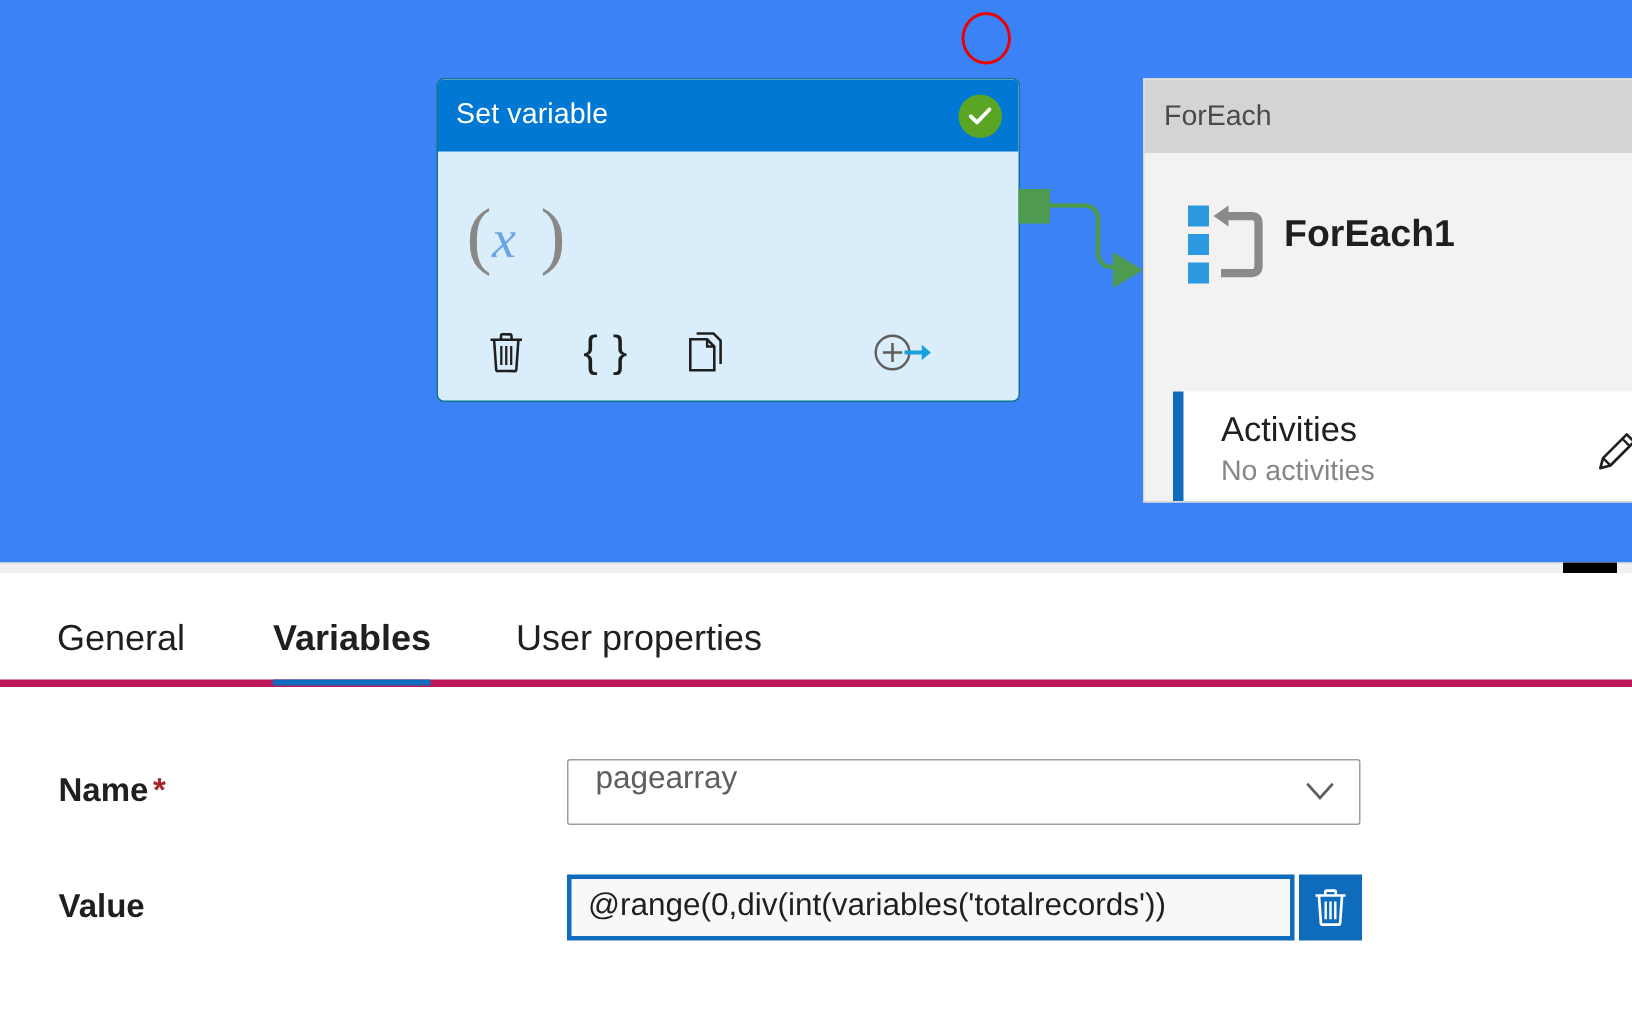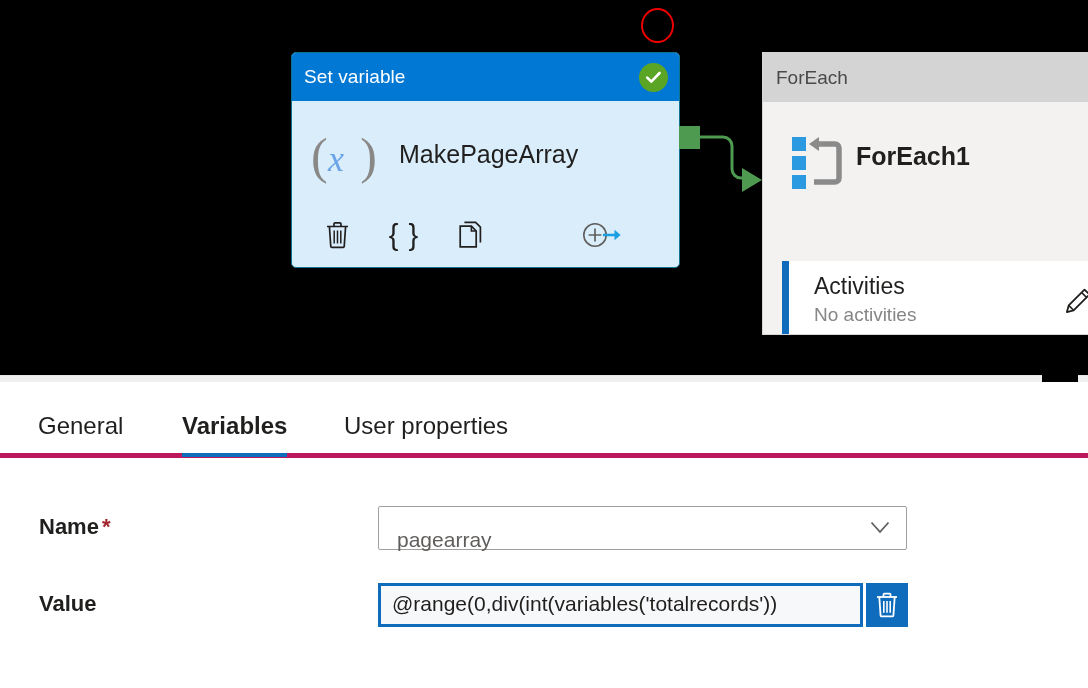--- a/index.html
+++ b/index.html
@@ -17,21 +17,21 @@
     color: #201f1e;
     -webkit-font-smoothing: antialiased;
   }
 
   
   #canvas {
     position: absolute;
     left: 0; top: 0;
     width: 1088px;
     height: 378px;
-    background: #000000;
+    background: #3b82f6;
     overflow: hidden;
   }
 
   
   .annot-circle {
     position: absolute;
     left: 641px;
     top: 8px;
     width: 33px;
     height: 35px;
@@ -360,21 +360,21 @@
     height: 44px;
     box-sizing: border-box;
     border: 1px solid #a19f9d;
     background: #ffffff;
     border-radius: 2px;
     cursor: pointer;
   }
   .dropdown .dd-value {
     position: absolute;
     left: 18px;
-    top: 21px;
+    top: 0;
     font-size: 21px;
     color: #605e5c;
     white-space: nowrap;
   }
   .dropdown .chev {
     position: absolute;
     right: 16px;
     top: 14px;
     width: 20px;
     height: 14px;
@@ -431,21 +431,20 @@
         </svg>
       </div>
     </div>
 
     <div class="node-body">
       <div class="var-icon">
         <span class="paren l">(</span>
         <span class="xglyph">x</span>
         <span class="paren r">)</span>
       </div>
-      <div class="node-name">MakePageArray</div>
 
       <div class="node-actions">
         <div class="act act-delete">
           <svg width="25" height="28" viewBox="0 0 25 28" aria-hidden="true">
             <path d="M2 5.5 H23" stroke="#201f1e" stroke-width="1.7" fill="none"></path>
             <path d="M9 5.5 V2.8 A1 1 0 0 1 10 1.9 H15 A1 1 0 0 1 16 2.8 V5.5" stroke="#201f1e" stroke-width="1.7" fill="none"></path>
             <path d="M4.4 5.5 L5.8 25.6 A1 1 0 0 0 6.8 26.4 H18.2 A1 1 0 0 0 19.2 25.6 L20.6 5.5" stroke="#201f1e" stroke-width="1.7" fill="none"></path>
             <path d="M9.2 9.6 V22.4 M12.5 9.6 V22.4 M15.8 9.6 V22.4" stroke="#201f1e" stroke-width="1.5" fill="none"></path>
           </svg>
         </div>

